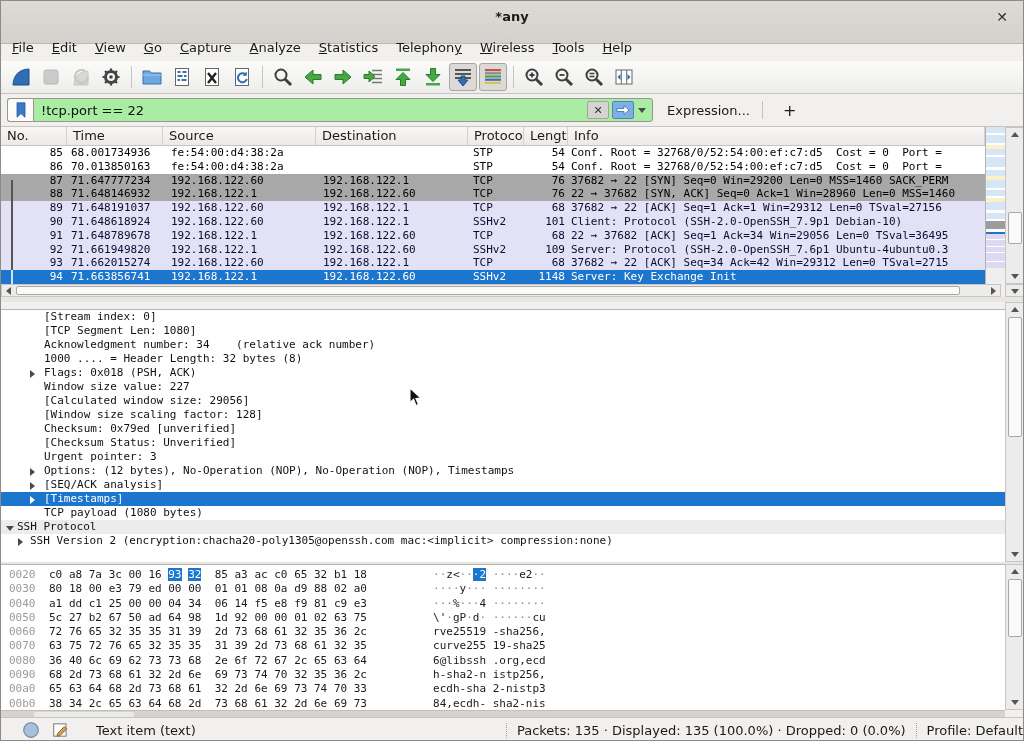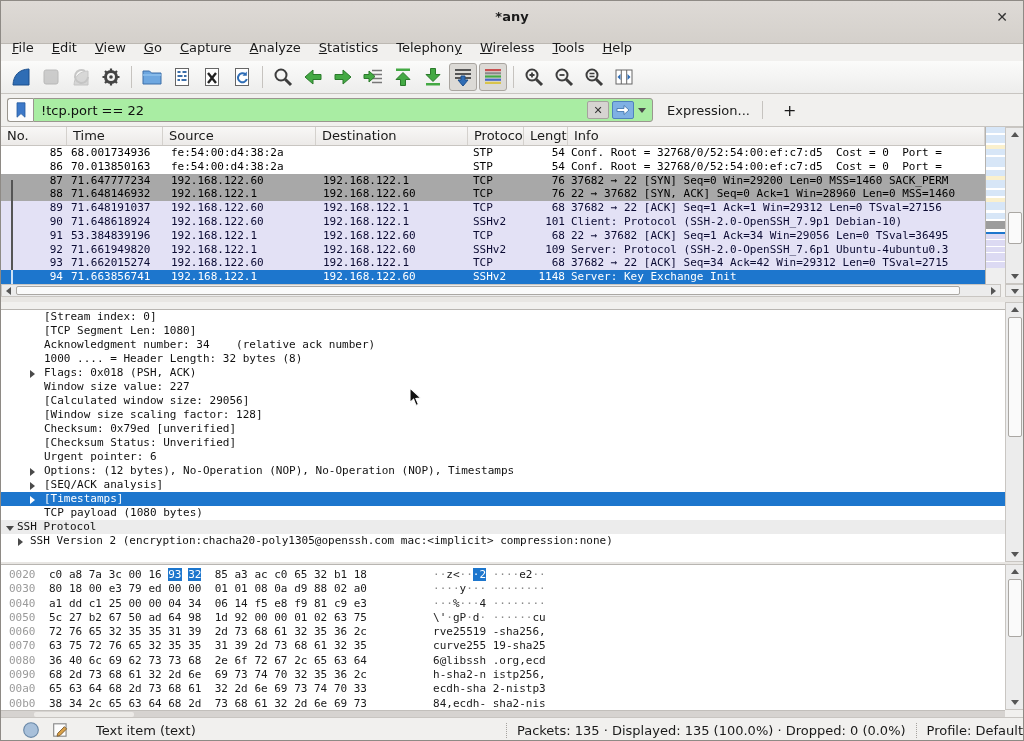--- a/index.html
+++ b/index.html
@@ -307,21 +307,21 @@
       <div class="pl-col" style="width: 44px;">Length</div>
       <div class="pl-col" style="width: 417px;">Info</div>
     </div>
   <div class="pl-rows" id="plrows">
       <div class="p-row stp"><span class="c-no">85</span><span class="c-time">68.001734936</span><span class="c-src">fe:54:00:d4:38:2a</span><span class="c-dst"></span><span class="c-proto">STP</span><span class="c-len">54</span><span class="c-info">Conf. Root = 32768/0/52:54:00:ef:c7:d5  Cost = 0  Port =</span></div>
       <div class="p-row stp"><span class="c-no">86</span><span class="c-time">70.013850163</span><span class="c-src">fe:54:00:d4:38:2a</span><span class="c-dst"></span><span class="c-proto">STP</span><span class="c-len">54</span><span class="c-info">Conf. Root = 32768/0/52:54:00:ef:c7:d5  Cost = 0  Port =</span></div>
       <div class="p-row syn"><i class="rel start"></i><span class="c-no">87</span><span class="c-time">71.647777234</span><span class="c-src">192.168.122.60</span><span class="c-dst">192.168.122.1</span><span class="c-proto">TCP</span><span class="c-len">76</span><span class="c-info">37682 → 22 [SYN] Seq=0 Win=29200 Len=0 MSS=1460 SACK_PERM</span></div>
       <div class="p-row syn"><i class="rel mid"></i><span class="c-no">88</span><span class="c-time">71.648146932</span><span class="c-src">192.168.122.1</span><span class="c-dst">192.168.122.60</span><span class="c-proto">TCP</span><span class="c-len">76</span><span class="c-info">22 → 37682 [SYN, ACK] Seq=0 Ack=1 Win=28960 Len=0 MSS=1460</span></div>
       <div class="p-row tcp"><i class="rel mid"></i><span class="c-no">89</span><span class="c-time">71.648191037</span><span class="c-src">192.168.122.60</span><span class="c-dst">192.168.122.1</span><span class="c-proto">TCP</span><span class="c-len">68</span><span class="c-info">37682 → 22 [ACK] Seq=1 Ack=1 Win=29312 Len=0 TSval=27156</span></div>
       <div class="p-row tcp"><i class="rel mid"></i><span class="c-no">90</span><span class="c-time">71.648618924</span><span class="c-src">192.168.122.60</span><span class="c-dst">192.168.122.1</span><span class="c-proto">SSHv2</span><span class="c-len">101</span><span class="c-info">Client: Protocol (SSH-2.0-OpenSSH_7.9p1 Debian-10)</span></div>
-      <div class="p-row tcp"><i class="rel mid"></i><span class="c-no">91</span><span class="c-time">53.384839196</span><span class="c-src">192.168.122.1</span><span class="c-dst">192.168.122.60</span><span class="c-proto">TCP</span><span class="c-len">68</span><span class="c-info">22 → 37682 [ACK] Seq=1 Ack=34 Win=29056 Len=0 TSval=36495</span></div>
+      <div class="p-row tcp"><i class="rel mid"></i><span class="c-no">91</span><span class="c-time">71.648789678</span><span class="c-src">192.168.122.1</span><span class="c-dst">192.168.122.60</span><span class="c-proto">TCP</span><span class="c-len">68</span><span class="c-info">22 → 37682 [ACK] Seq=1 Ack=34 Win=29056 Len=0 TSval=36495</span></div>
       <div class="p-row tcp"><i class="rel mid"></i><span class="c-no">92</span><span class="c-time">71.661949820</span><span class="c-src">192.168.122.1</span><span class="c-dst">192.168.122.60</span><span class="c-proto">SSHv2</span><span class="c-len">109</span><span class="c-info">Server: Protocol (SSH-2.0-OpenSSH_7.6p1 Ubuntu-4ubuntu0.3</span></div>
       <div class="p-row tcp"><i class="rel mid"></i><span class="c-no">93</span><span class="c-time">71.662015274</span><span class="c-src">192.168.122.60</span><span class="c-dst">192.168.122.1</span><span class="c-proto">TCP</span><span class="c-len">68</span><span class="c-info">37682 → 22 [ACK] Seq=34 Ack=42 Win=29312 Len=0 TSval=2715</span></div>
       <div class="p-row selected"><i class="rel mid"></i><span class="c-no">94</span><span class="c-time">71.663856741</span><span class="c-src">192.168.122.1</span><span class="c-dst">192.168.122.60</span><span class="c-proto">SSHv2</span><span class="c-len">1148</span><span class="c-info">Server: Key Exchange Init</span></div>
     </div>
 
   <div class="minimap" id="minimap">
       <div style="height: 6px; background: rgb(215, 230, 247);"></div>
       <div style="height: 2px; background: rgb(255, 255, 255);"></div>
       <div style="height: 8px; background: rgb(215, 230, 247);"></div>
       <div style="height: 2px; background: rgb(255, 255, 255);"></div>
@@ -387,21 +387,21 @@
       <div class="d-row"><span class="d-text" style="left: 43px;">[Stream index: 0]</span></div>
       <div class="d-row"><span class="d-text" style="left: 43px;">[TCP Segment Len: 1080]</span></div>
       <div class="d-row"><span class="d-text" style="left: 43px;">Acknowledgment number: 34    (relative ack number)</span></div>
       <div class="d-row"><span class="d-text" style="left: 43px;">1000 .... = Header Length: 32 bytes (8)</span></div>
       <div class="d-row"><i class="expander r" style="left: 29px;"></i><span class="d-text" style="left: 43px;">Flags: 0x018 (PSH, ACK)</span></div>
       <div class="d-row"><span class="d-text" style="left: 43px;">Window size value: 227</span></div>
       <div class="d-row"><span class="d-text" style="left: 43px;">[Calculated window size: 29056]</span></div>
       <div class="d-row"><span class="d-text" style="left: 43px;">[Window size scaling factor: 128]</span></div>
       <div class="d-row"><span class="d-text" style="left: 43px;">Checksum: 0x79ed [unverified]</span></div>
       <div class="d-row"><span class="d-text" style="left: 43px;">[Checksum Status: Unverified]</span></div>
-      <div class="d-row"><span class="d-text" style="left: 43px;">Urgent pointer: 6</span></div>
+      <div class="d-row"><span class="d-text" style="left: 43px;">Urgent pointer: 3</span></div>
       <div class="d-row"><i class="expander r" style="left: 29px;"></i><span class="d-text" style="left: 43px;">Options: (12 bytes), No-Operation (NOP), No-Operation (NOP), Timestamps</span></div>
       <div class="d-row"><i class="expander r" style="left: 29px;"></i><span class="d-text" style="left: 43px;">[SEQ/ACK analysis]</span></div>
       <div class="d-row sel"><i class="expander r" style="left: 29px;"></i><span class="d-text" style="left: 43px;">[Timestamps]</span></div>
       <div class="d-row"><span class="d-text" style="left: 43px;">TCP payload (1080 bytes)</span></div>
       <div class="d-row band"><i class="expander d" style="left: 5px;"></i><span class="d-text" style="left: 16px;">SSH Protocol</span></div>
       <div class="d-row"><i class="expander r" style="left: 17px;"></i><span class="d-text" style="left: 29px;">SSH Version 2 (encryption:chacha20-poly1305@openssh.com mac:&lt;implicit&gt; compression:none)</span></div>
     </div>
 
   <div class="sb" style="left:1004px;top:301px;width:20px;height:260px;">
     <div class="sb-btn" style="top:0;">

